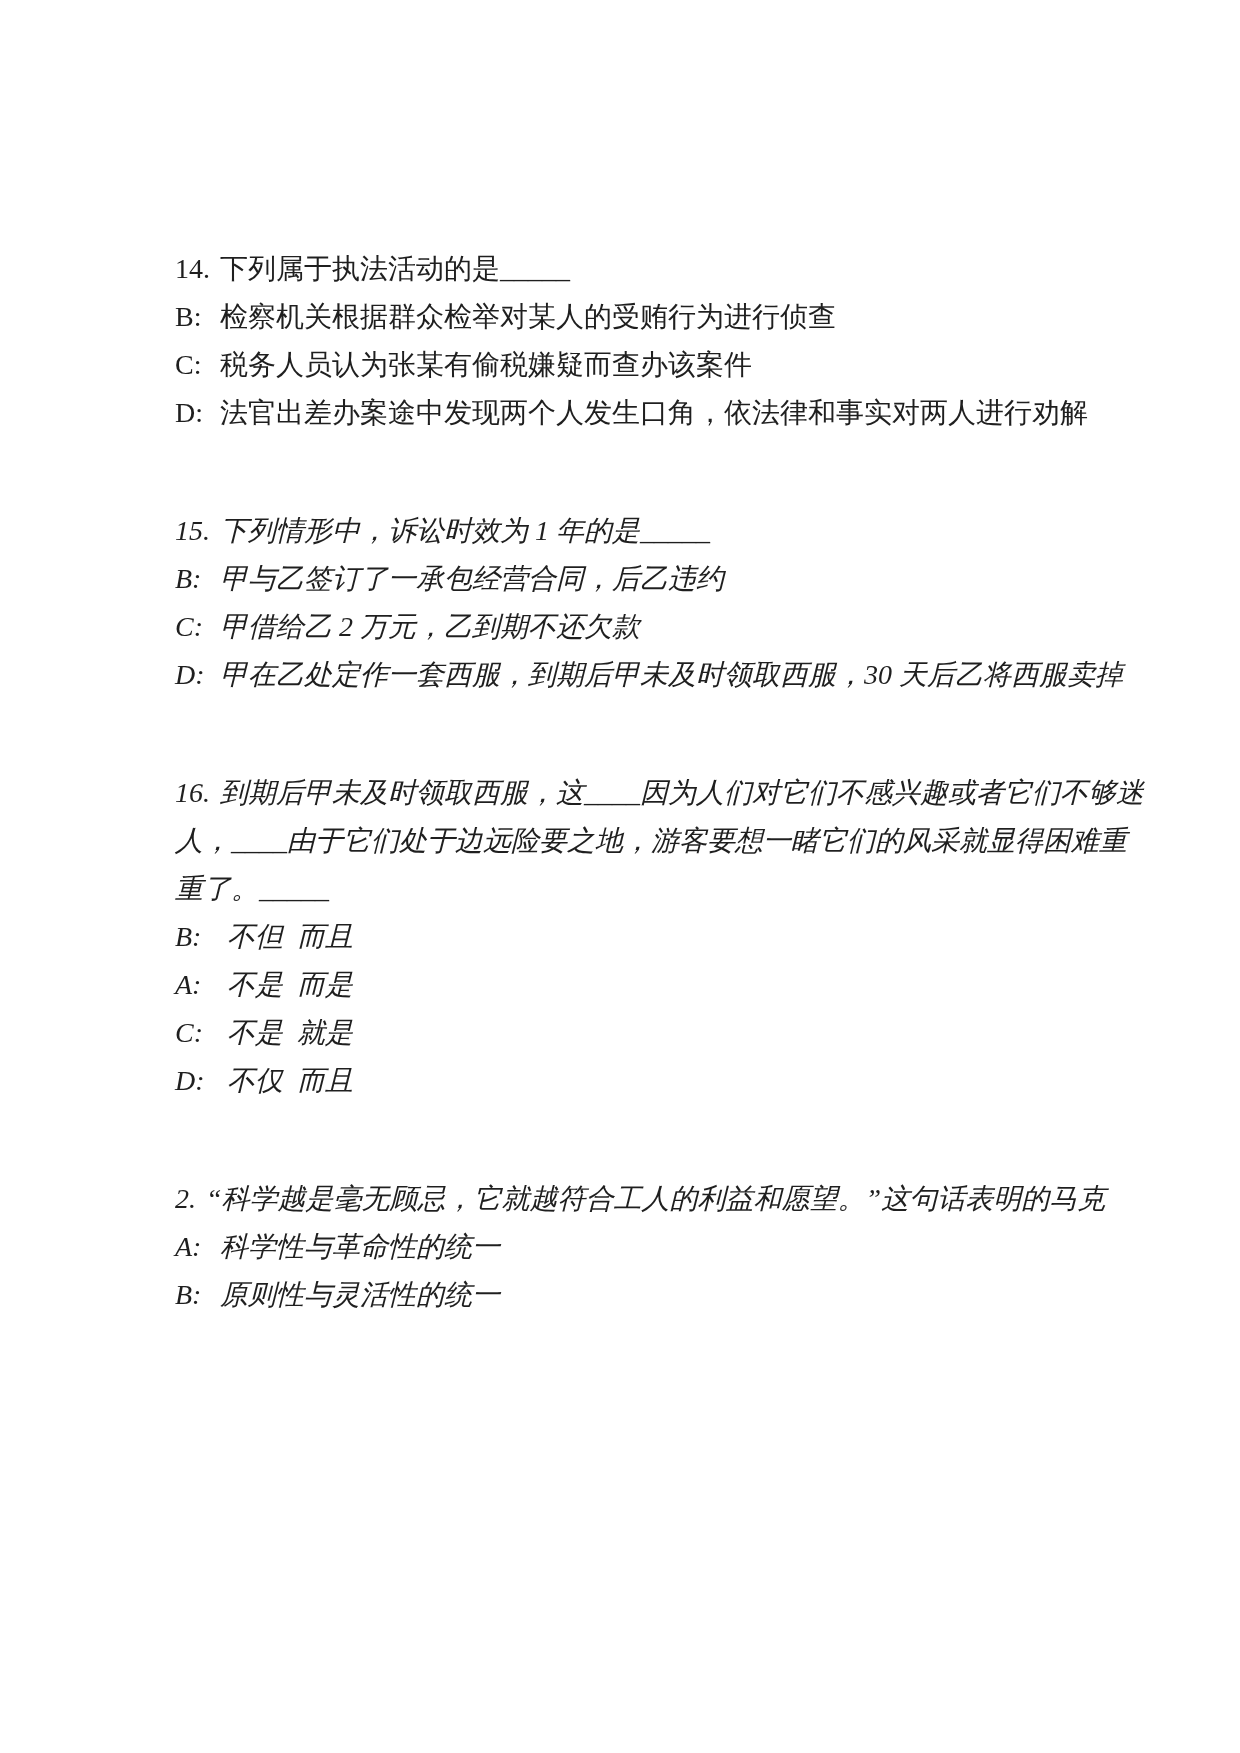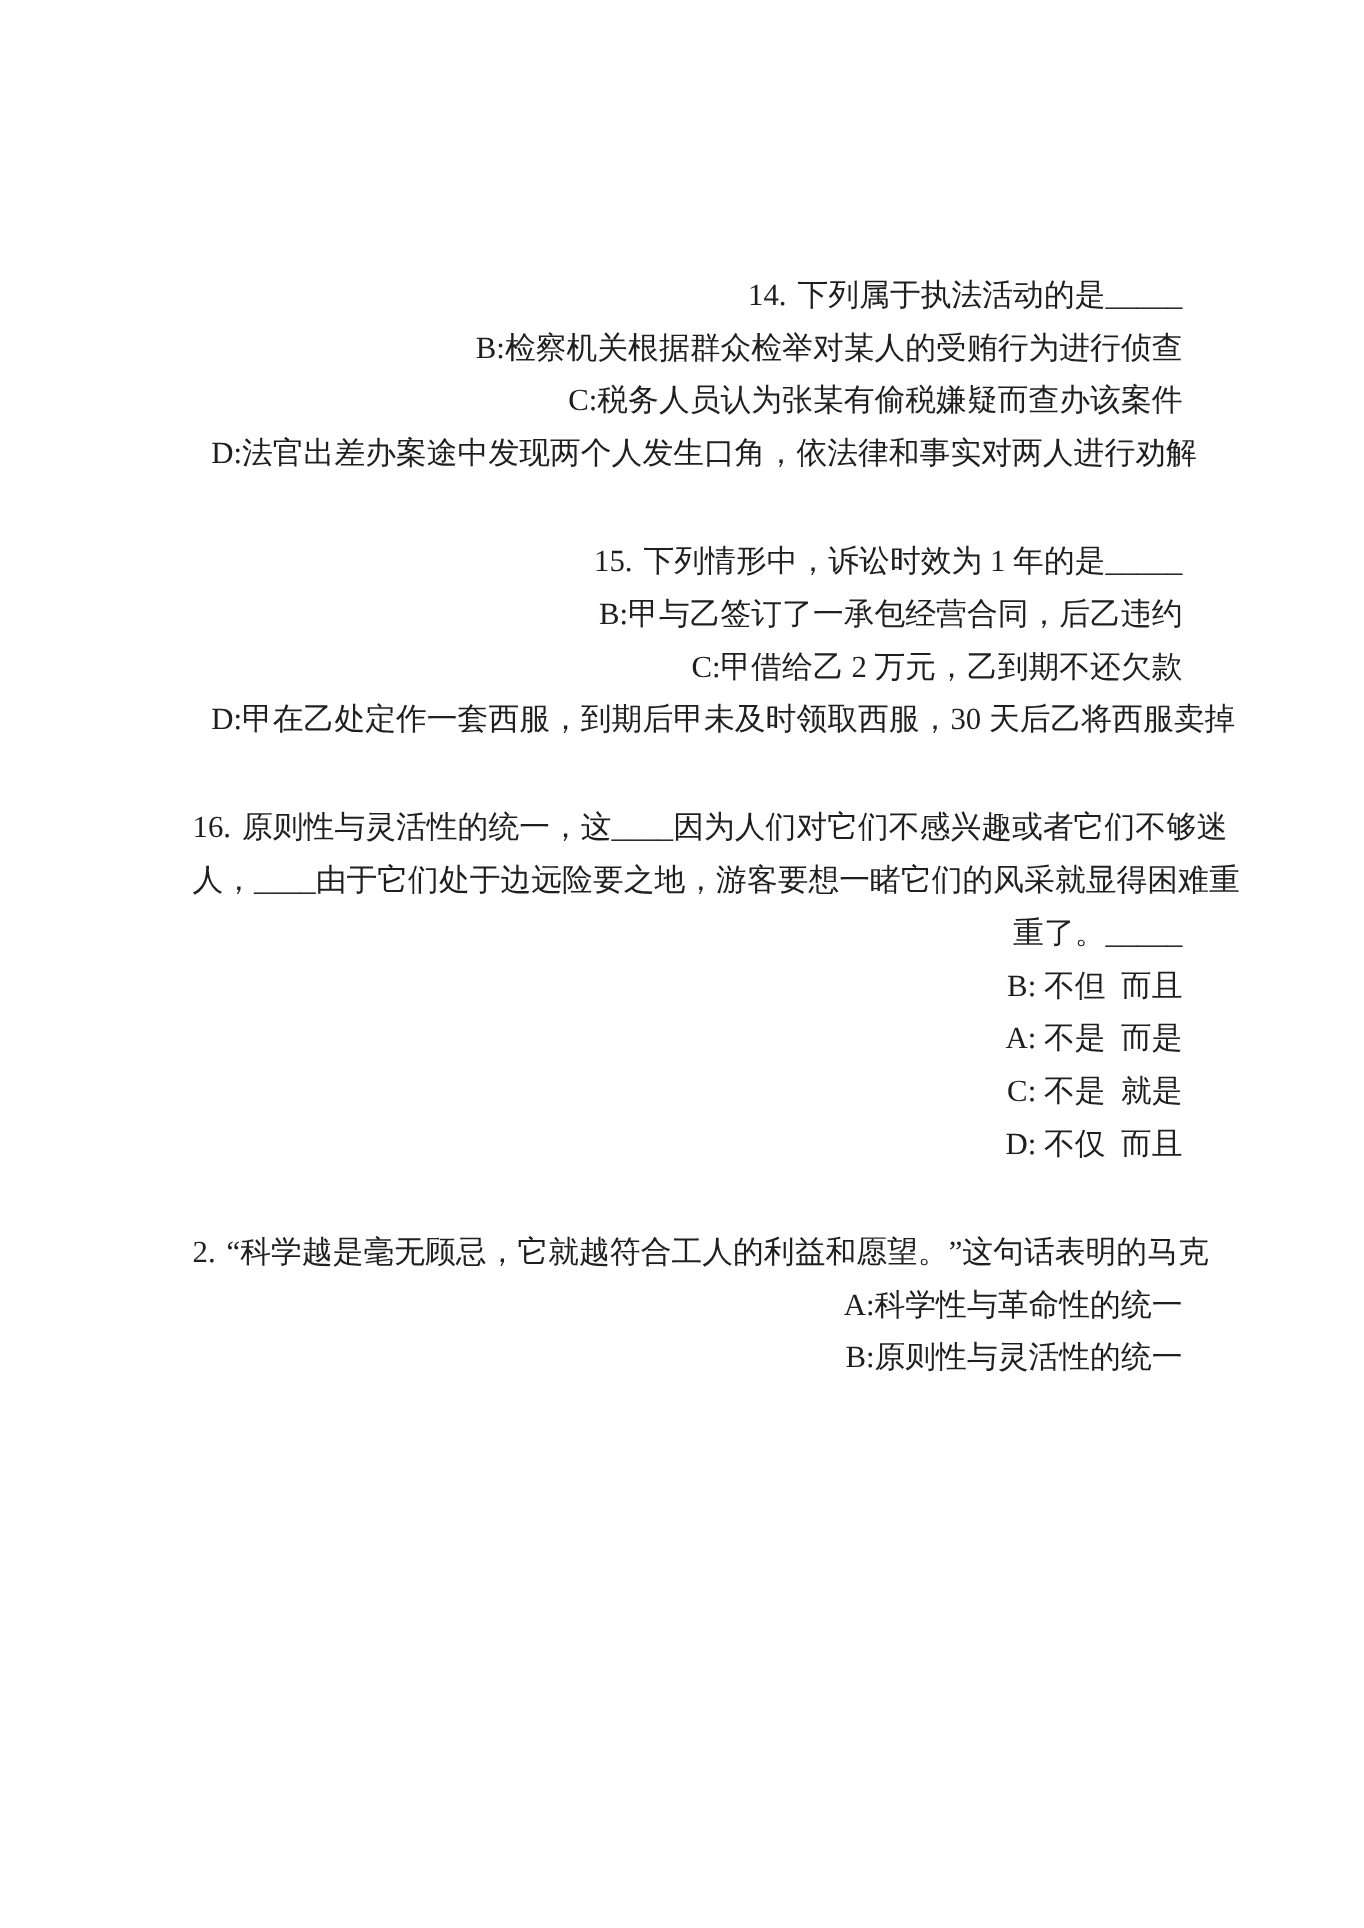--- a/index.html
+++ b/index.html
@@ -16,28 +16,27 @@
     font-family: "Liberation Serif", "DejaVu Serif", serif;
     color: #1f1f1f;
   }
   .doc {
     position: absolute;
     left: 175px;
     top: 245px;
     width: 900px;
   }
   .question { margin: 0; }
-  .question + .question { margin-top: 50px; }
+  .question + .question { margin-top: 70px; font-style: italic; }
   .line {
     height: 48px;
     line-height: 48px;
     font-size: 28px;
     white-space: pre;
     overflow: visible;
-    text-align: right;
   }
   .qnum {
     display: inline;
     margin-right: 10px;
   }
   .opt-label {
     display: inline-block;
     width: 45px;
   }
   .opt-text { white-space: pre; }
@@ -56,21 +55,21 @@
     </div>
 
     <div class="question">
       <div class="line"><span class="qnum">15.</span><span class="stem-text">下列情形中，诉讼时效为 1 年的是_____</span></div>
       <div class="line"><span class="opt-label">B:</span><span class="opt-text">甲与乙签订了一承包经营合同，后乙违约</span></div>
       <div class="line"><span class="opt-label">C:</span><span class="opt-text">甲借给乙 2 万元，乙到期不还欠款</span></div>
       <div class="line"><span class="opt-label">D:</span><span class="opt-text">甲在乙处定作一套西服，到期后甲未及时领取西服，30 天后乙将西服卖掉</span></div>
     </div>
 
     <div class="question">
-      <div class="line"><span class="qnum">16.</span><span class="stem-text">原则性与灵活性的统一，这____因为人们对它们不感兴趣或者它们不够迷</span></div>
+      <div class="line"><span class="qnum">16.</span><span class="stem-text">到期后甲未及时领取西服，这____因为人们对它们不感兴趣或者它们不够迷</span></div>
       <div class="line"><span class="stem-text">人，____由于它们处于边远险要之地，游客要想一睹它们的风采就显得困难重</span></div>
       <div class="line"><span class="stem-text">重了。_____</span></div>
       <div class="line"><span class="opt-label">B:</span><span class="opt-text"> 不但  而且</span></div>
       <div class="line"><span class="opt-label">A:</span><span class="opt-text"> 不是  而是</span></div>
       <div class="line"><span class="opt-label">C:</span><span class="opt-text"> 不是  就是</span></div>
       <div class="line"><span class="opt-label">D:</span><span class="opt-text"> 不仅  而且</span></div>
     </div>
 
     <div class="question">
       <div class="line"><span class="qnum">2.</span><span class="stem-text">“科学越是毫无顾忌，它就越符合工人的利益和愿望。”这句话表明的马克</span></div>

